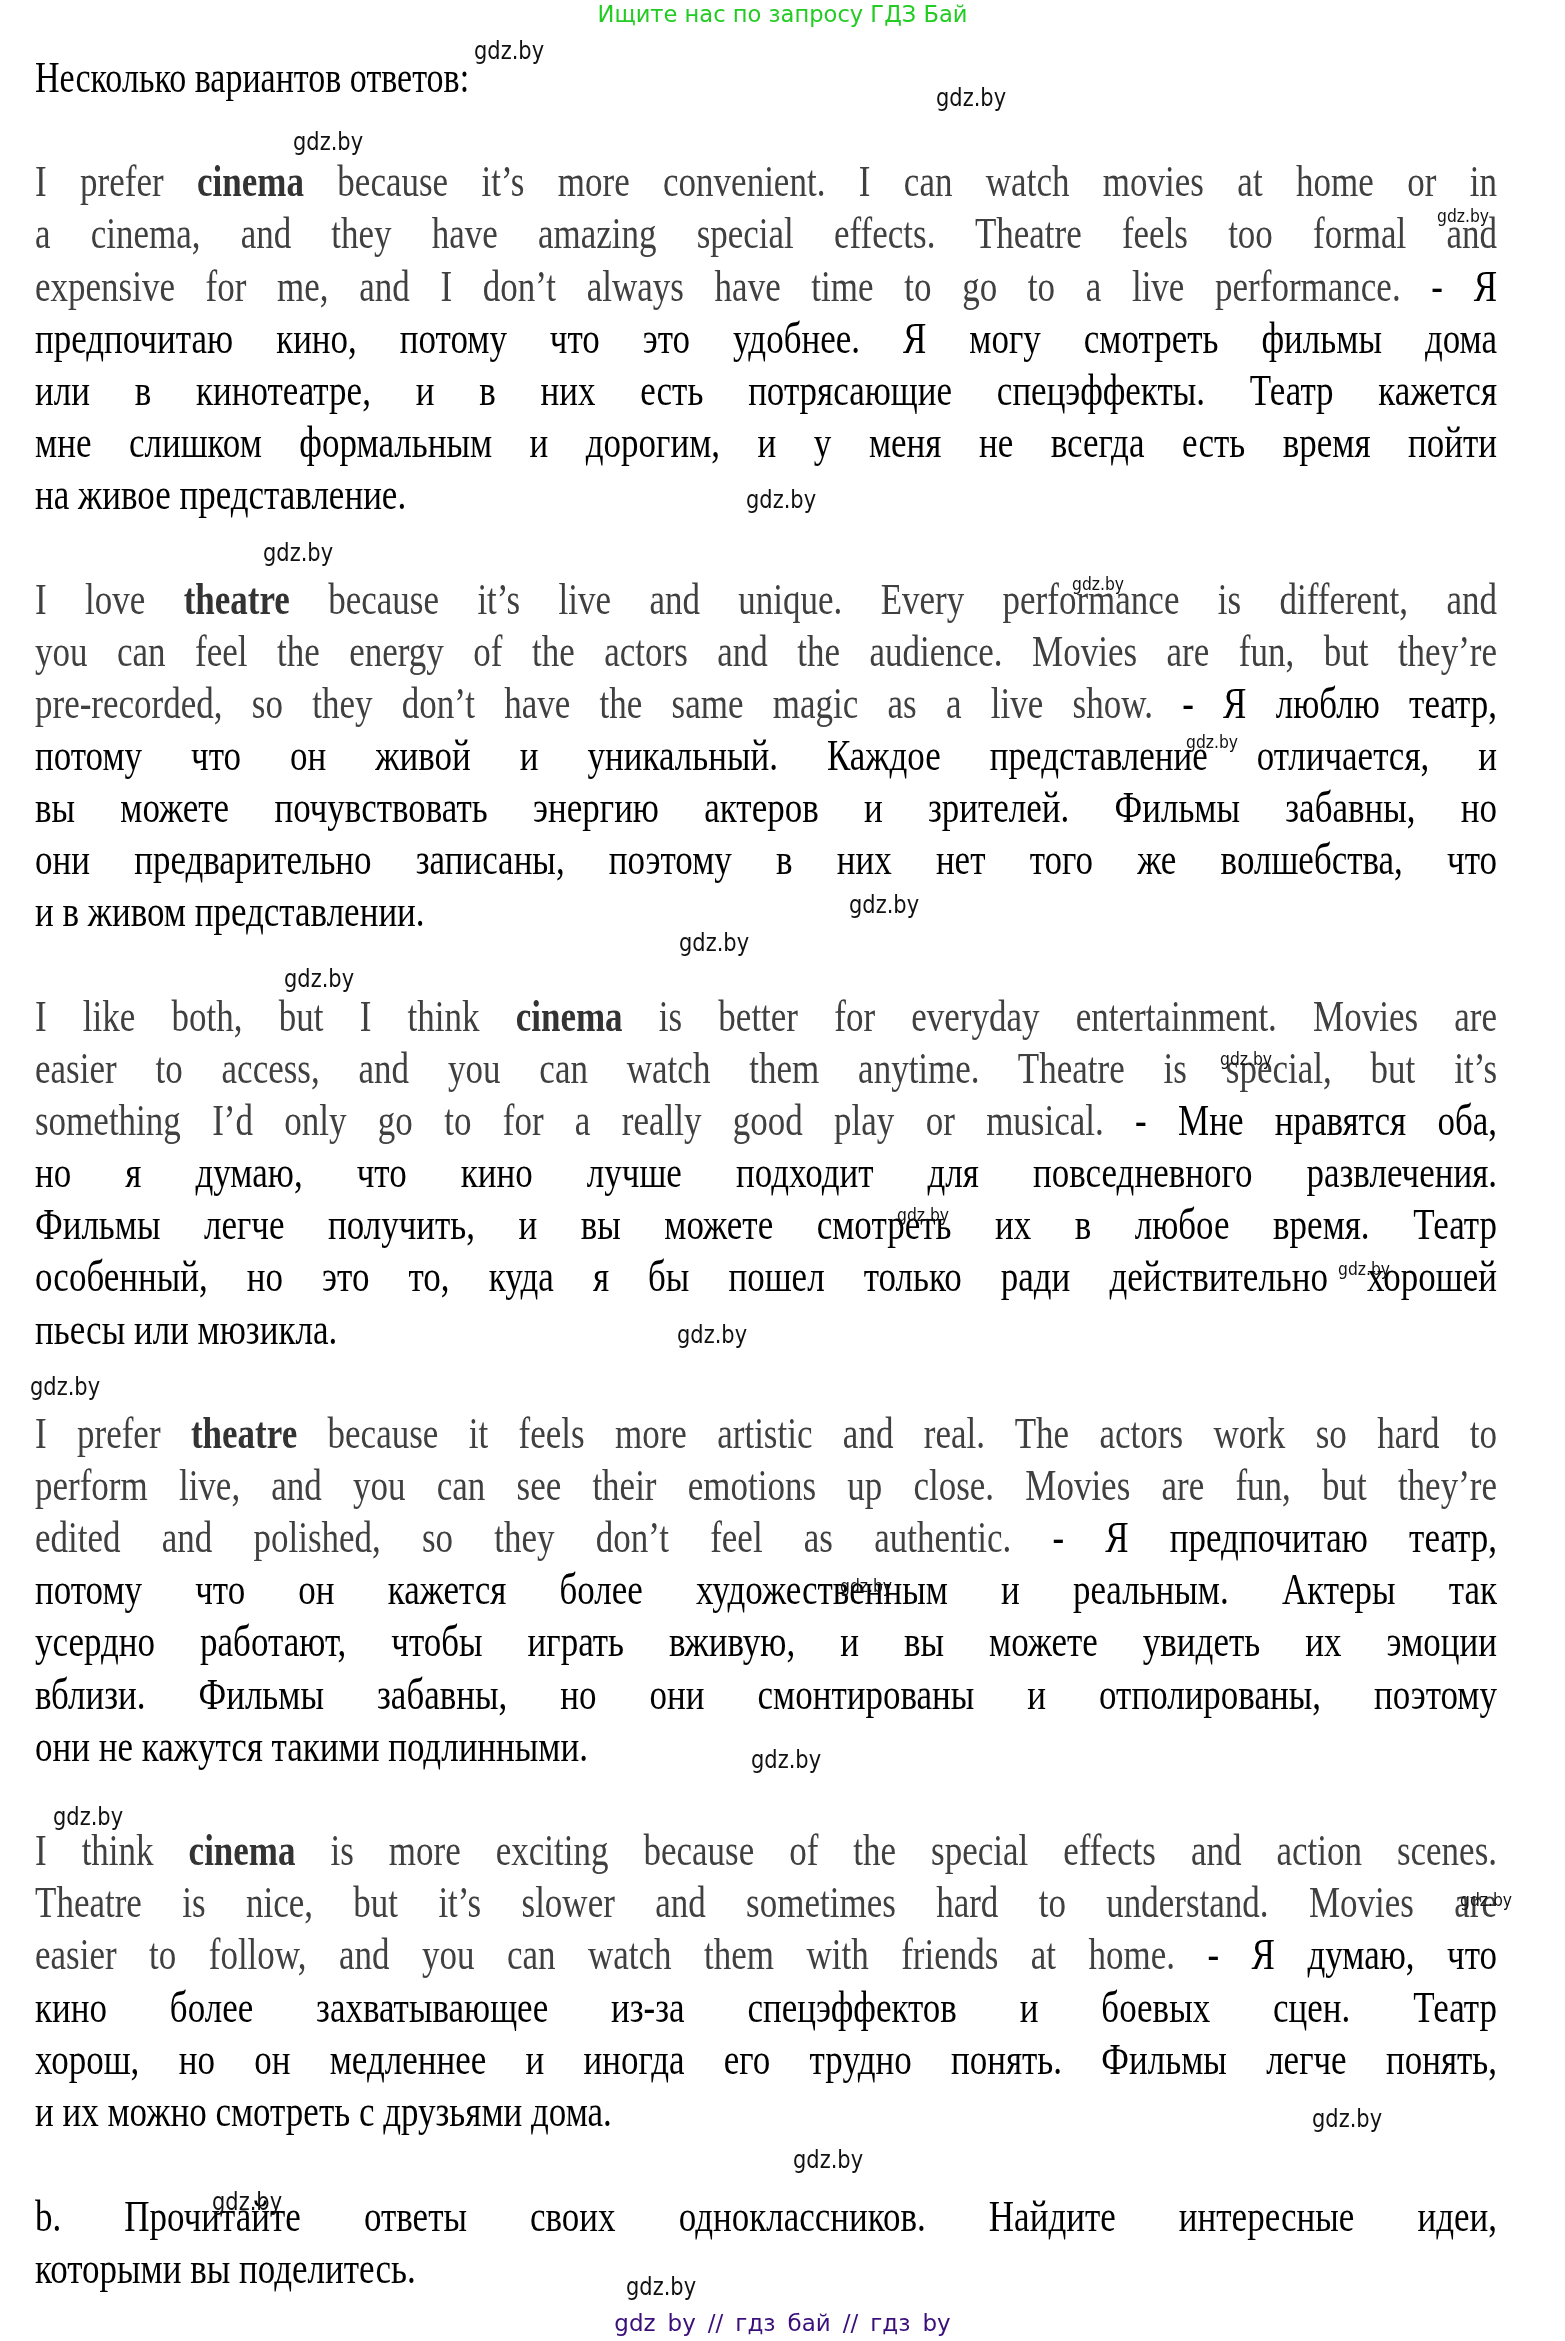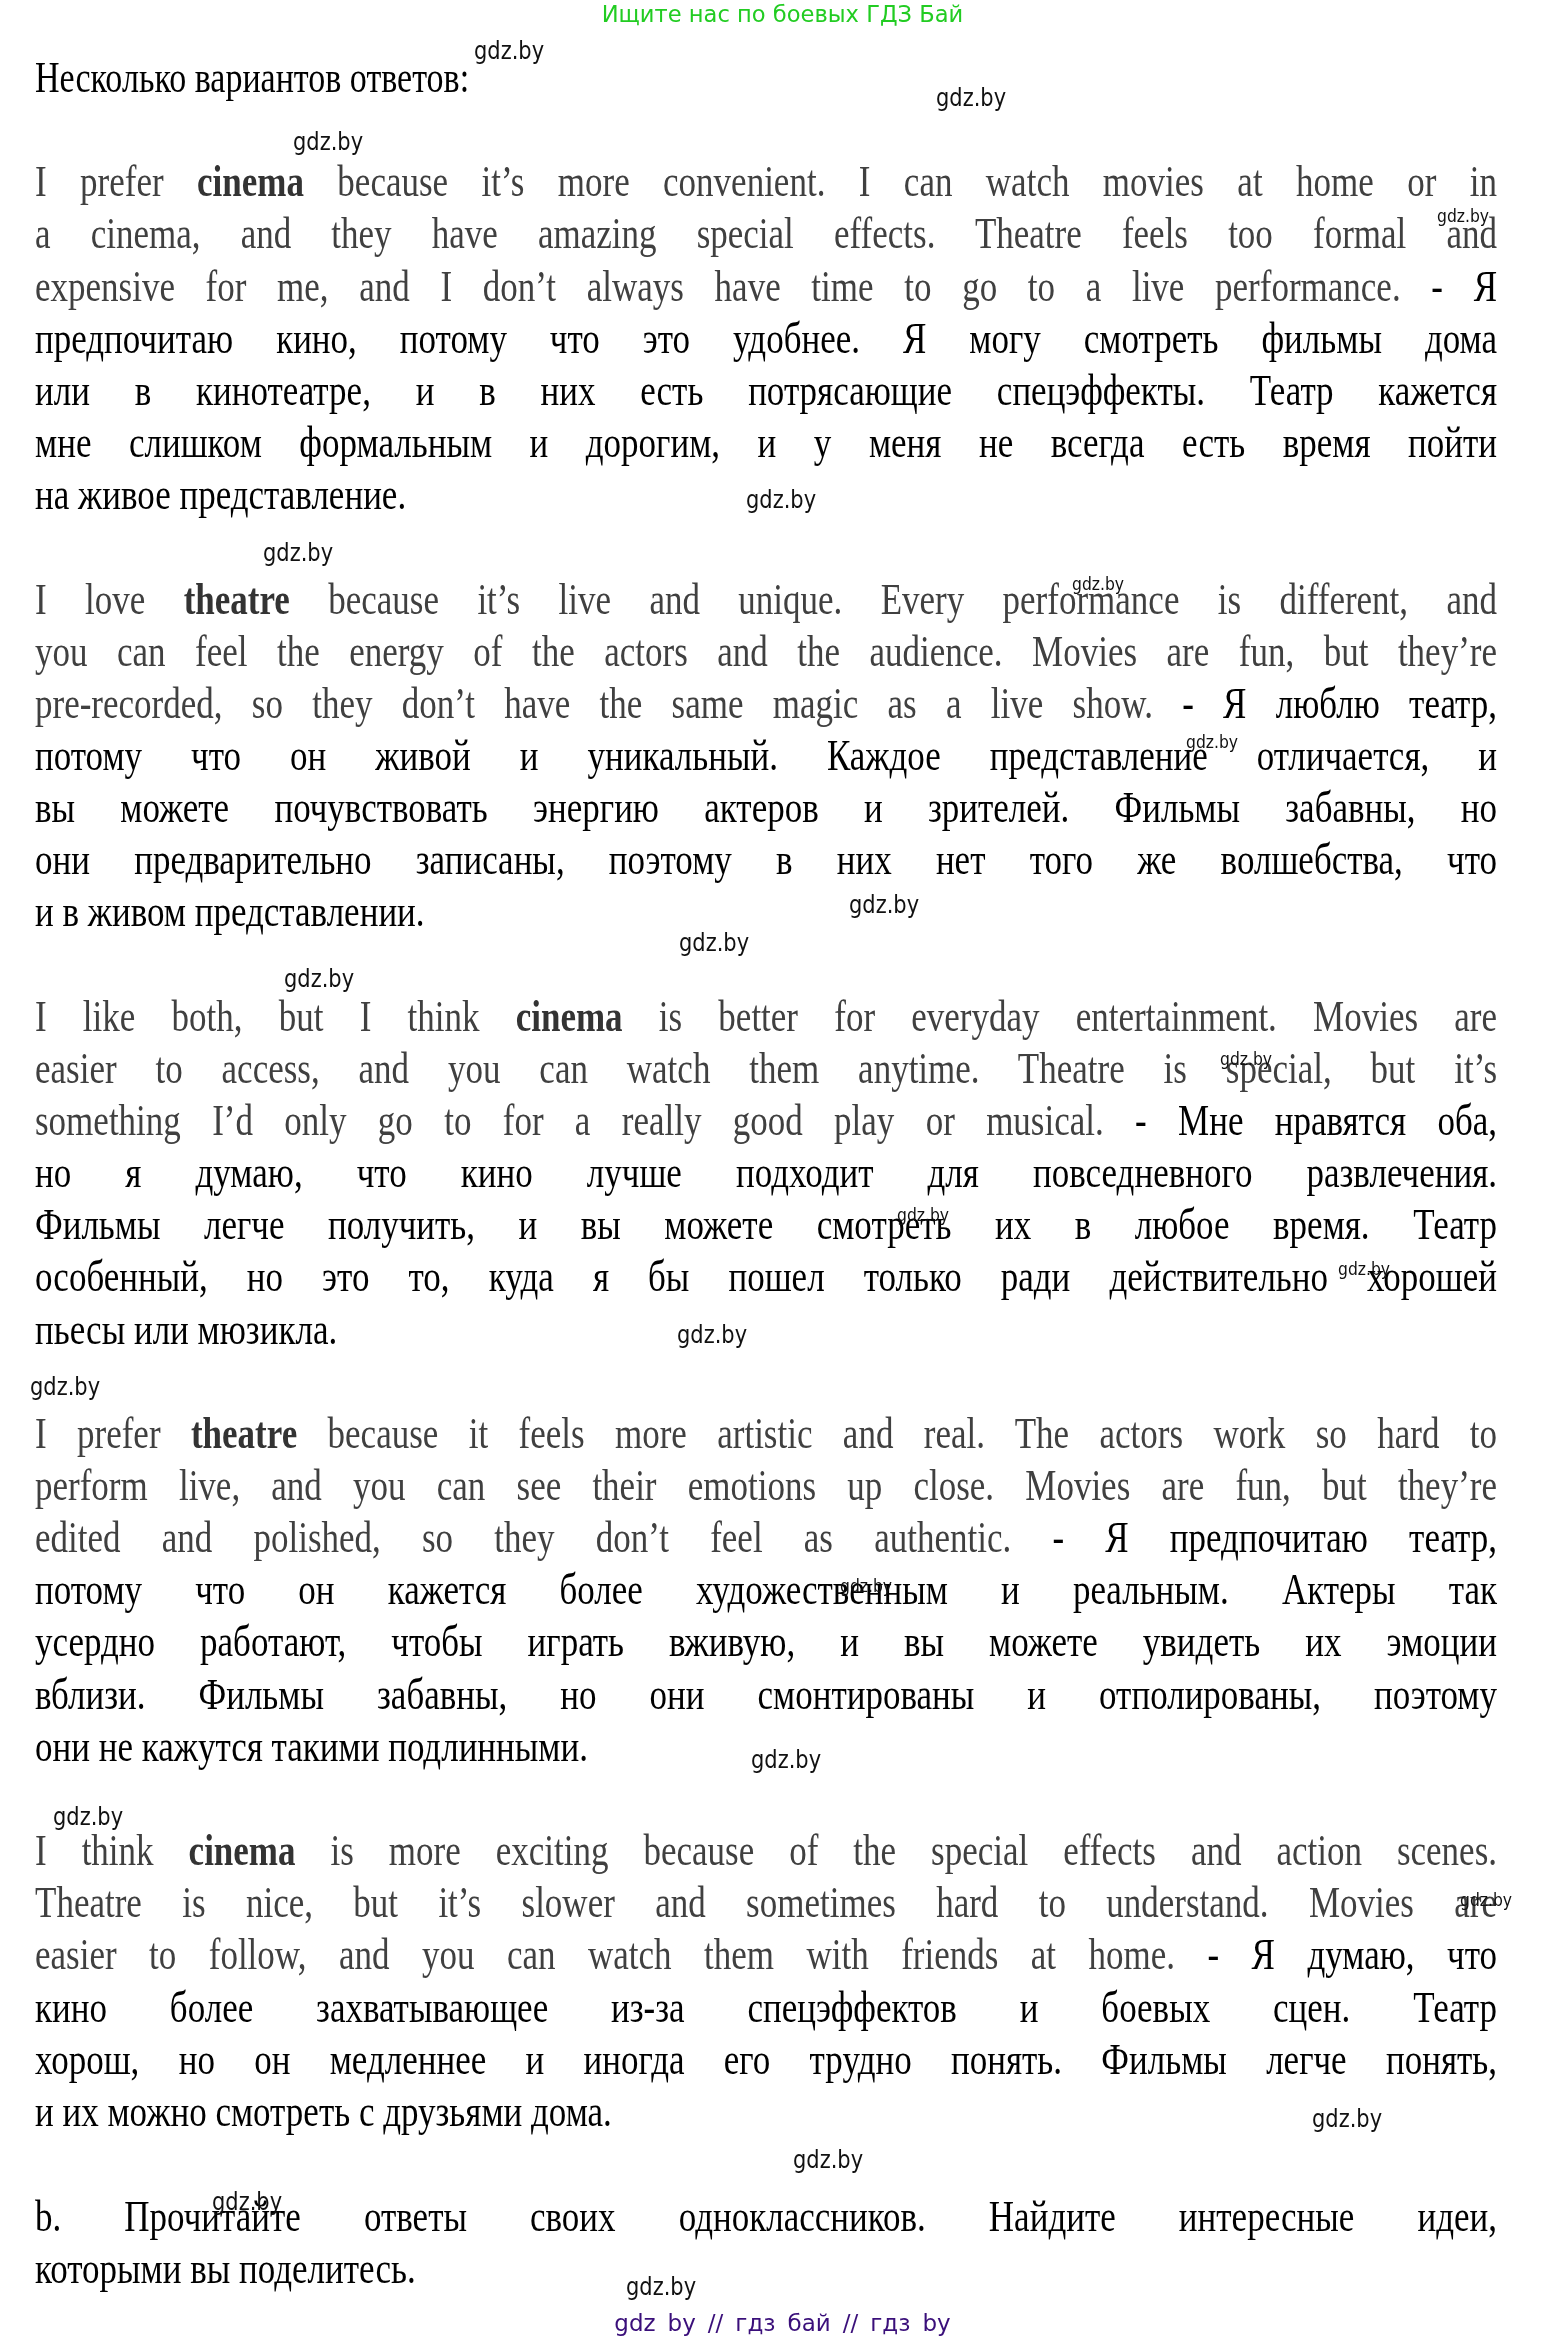--- a/index.html
+++ b/index.html
@@ -28,21 +28,21 @@
   .wm {
     position: absolute; font-family: "DejaVu Sans", sans-serif; color: #111111;
     white-space: nowrap; transform: scaleY(1.15); transform-origin: 0 0;
   }
   .wm.big { font-size: 21px; }
   .wm.small { font-size: 15.6px; }
 </style>
 </head>
 <body>
 
-<div class="banner">Ищите нас по боевых ГДЗ Бай</div>
+<div class="banner">Ищите нас по запросу ГДЗ Бай</div>
 
 <div class="line heading" style="top:56px">Несколько вариантов ответов:</div>
 
 <div>
   <div class="line j en" style="top:160px"><span>I prefer </span><b>cinema</b><span> because it’s more convenient. I can watch movies at home or in</span></div>
   <div class="line j en" style="top:212px"><span>a cinema, and they have amazing special effects. Theatre feels too formal and</span></div>
   <div class="line j en" style="top:265px"><span>expensive for me, and I don’t always have time to go to a live performance. </span><span class="ru">- Я</span></div>
   <div class="line j ru" style="top:317px">предпочитаю кино, потому что это удобнее. Я могу смотреть фильмы дома</div>
   <div class="line j ru" style="top:369px">или в кинотеатре, и в них есть потрясающие спецэффекты. Театр кажется</div>
   <div class="line j ru" style="top:421px">мне слишком формальным и дорогим, и у меня не всегда есть время пойти</div>

